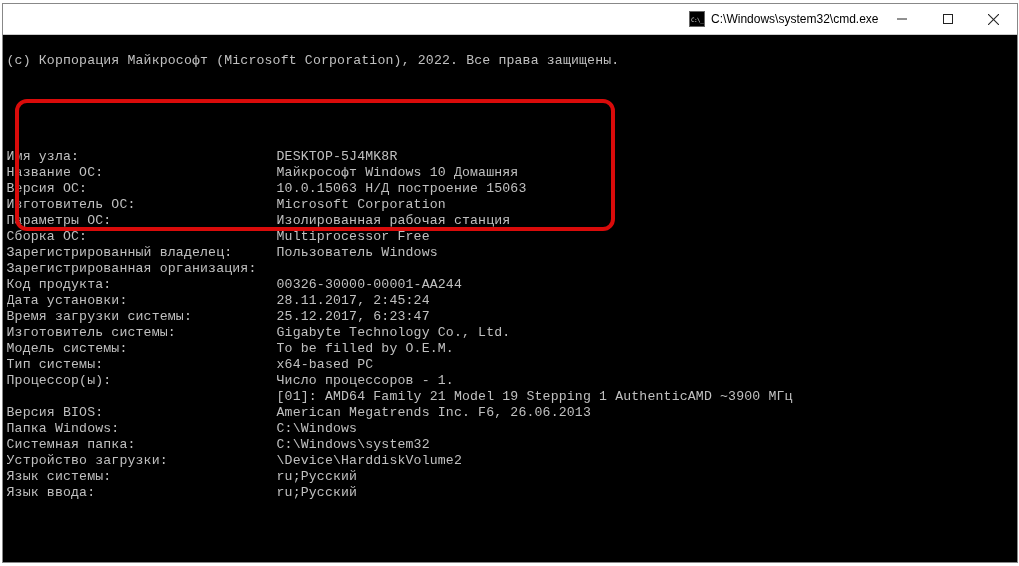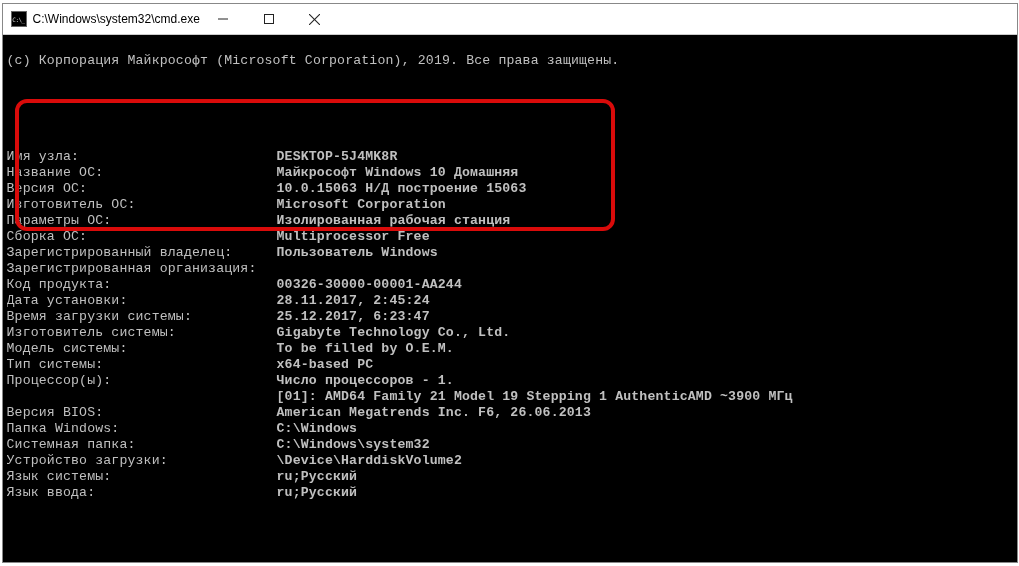--- a/index.html
+++ b/index.html
@@ -16,21 +16,21 @@
     background: #000;
     box-sizing: border-box;
     overflow: hidden;
     box-shadow: 0 0 0 1px #888;
   }
   .titlebar {
     height: 30px;
     background: #fff;
     display: flex;
     align-items: center;
-    justify-content: flex-start;
+    justify-content: flex-end;
     font-family: "Segoe UI", Tahoma, sans-serif;
     font-size: 12px;
     color: #000;
     border-bottom: 1px solid #ccc;
   }
   .titlebar-left {
     display: flex;
     align-items: center;
     gap: 6px;
     padding-left: 8px;
@@ -80,21 +80,20 @@
     display: flex;
     justify-content: flex-end;
   }
   .label {
     width: 270px;
     flex: 0 0 270px;
     overflow: hidden;
   }
   .value {
     flex: 1 1 auto;
-    font-weight: bold;
   }
   .highlight-box {
     position: absolute;
     left: 12px;
     top: 95px;
     width: 592px;
     height: 124px;
     border: 4px solid #d90b0a;
     border-radius: 12px;
     pointer-events: none;
@@ -125,21 +124,21 @@
       <div class="ctrl close">
         <svg width="11" height="11" viewBox="0 0 10 10">
             <line x1="0" y1="0" x2="10" y2="10" stroke="#222" stroke-width="1"></line>
             <line x1="10" y1="0" x2="0" y2="10" stroke="#222" stroke-width="1"></line>
           </svg>
       </div>
     </div>
   </div>
 
   <div class="terminal">
-<div>(c) Корпорация Майкрософт (Microsoft Corporation), 2019. Все права защищены.</div>
+<div>(c) Корпорация Майкрософт (Microsoft Corporation), 2022. Все права защищены.</div>
 <div> </div>
 <div> </div>
 <div id="rows-container"><div class="row"><span class="label">Имя узла:</span><span class="value">DESKTOP-5J4MK8R</span></div><div class="row"><span class="label">Название ОС:</span><span class="value">Майкрософт Windows 10 Домашняя</span></div><div class="row"><span class="label">Версия ОС:</span><span class="value">10.0.15063 Н/Д построение 15063</span></div><div class="row"><span class="label">Изготовитель ОС:</span><span class="value">Microsoft Corporation</span></div><div class="row"><span class="label">Параметры ОС:</span><span class="value">Изолированная рабочая станция</span></div><div class="row"><span class="label">Сборка ОС:</span><span class="value">Multiprocessor Free</span></div><div class="row"><span class="label">Зарегистрированный владелец:</span><span class="value">Пользователь Windows</span></div><div class="row"><span class="label">Зарегистрированная организация:</span><span class="value"></span></div><div class="row"><span class="label">Код продукта:</span><span class="value">00326-30000-00001-AA244</span></div><div class="row"><span class="label">Дата установки:</span><span class="value">28.11.2017, 2:45:24</span></div><div class="row"><span class="label">Время загрузки системы:</span><span class="value">25.12.2017, 6:23:47</span></div><div class="row"><span class="label">Изготовитель системы:</span><span class="value">Gigabyte Technology Co., Ltd.</span></div><div class="row"><span class="label">Модель системы:</span><span class="value">To be filled by O.E.M.</span></div><div class="row"><span class="label">Тип системы:</span><span class="value">x64-based PC</span></div><div class="row"><span class="label">Процессор(ы):</span><span class="value">Число процессоров - 1.</span></div><div class="row"><span class="label"></span><span class="value">[01]: AMD64 Family 21 Model 19 Stepping 1 AuthenticAMD ~3900 МГц</span></div><div class="row"><span class="label">Версия BIOS:</span><span class="value">American Megatrends Inc. F6, 26.06.2013</span></div><div class="row"><span class="label">Папка Windows:</span><span class="value">C:\Windows</span></div><div class="row"><span class="label">Системная папка:</span><span class="value">C:\Windows\system32</span></div><div class="row"><span class="label">Устройство загрузки:</span><span class="value">\Device\HarddiskVolume2</span></div><div class="row"><span class="label">Язык системы:</span><span class="value">ru;Русский</span></div><div class="row"><span class="label">Язык ввода:</span><span class="value">ru;Русский</span></div></div>
   </div>
 
   <div class="highlight-box"></div>
 
 </div>
 
 </body></html>

